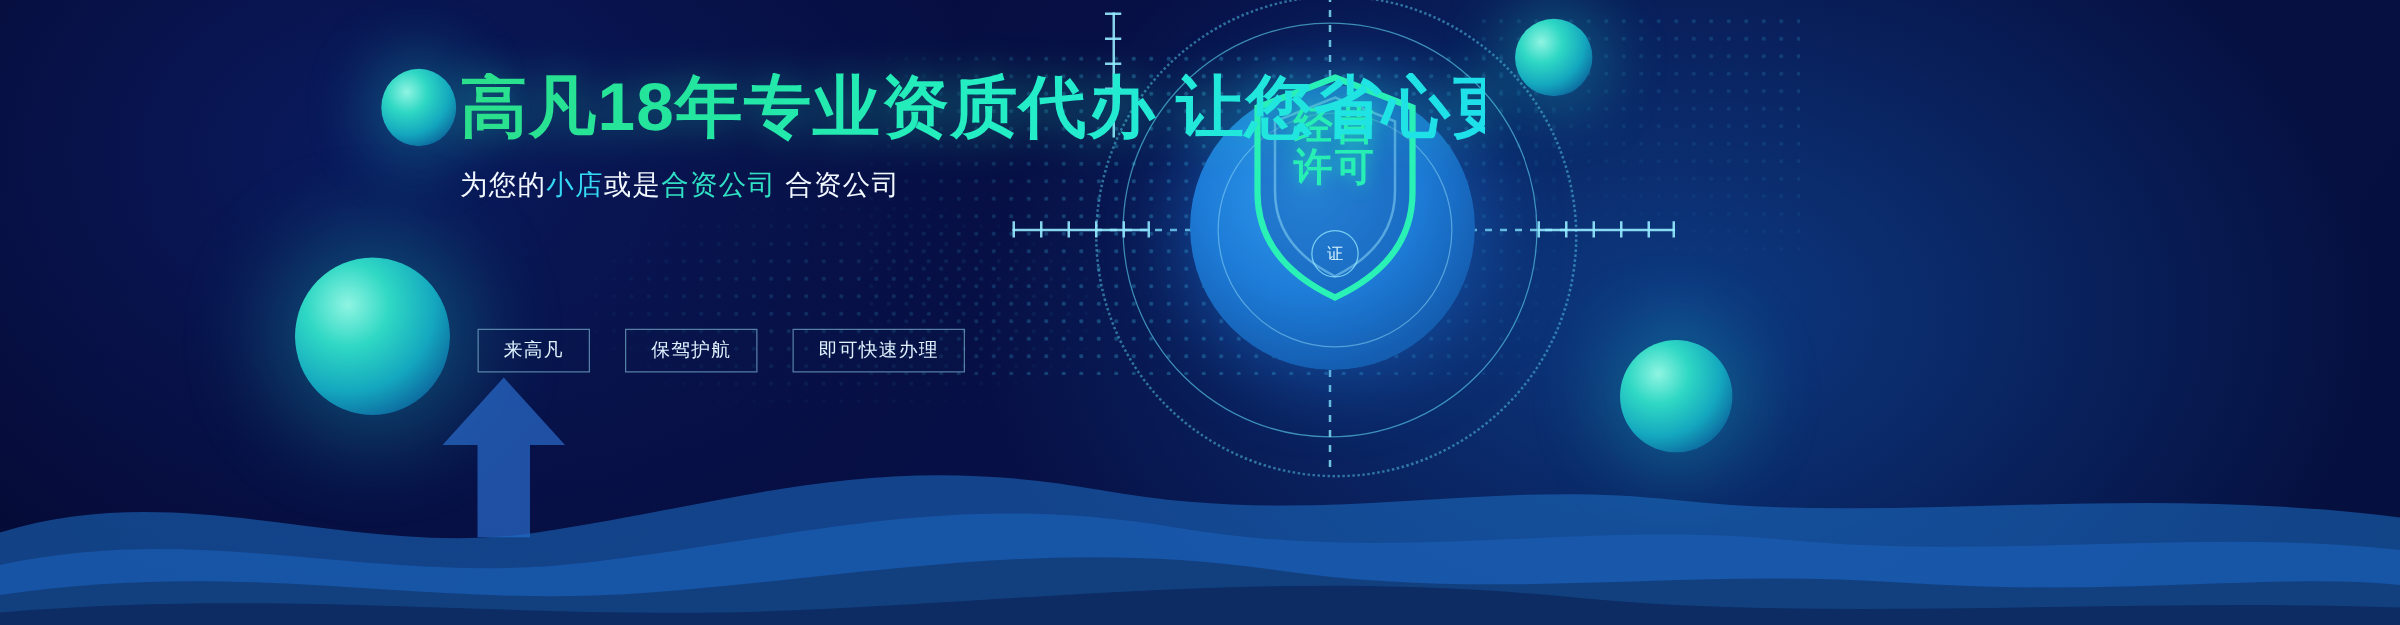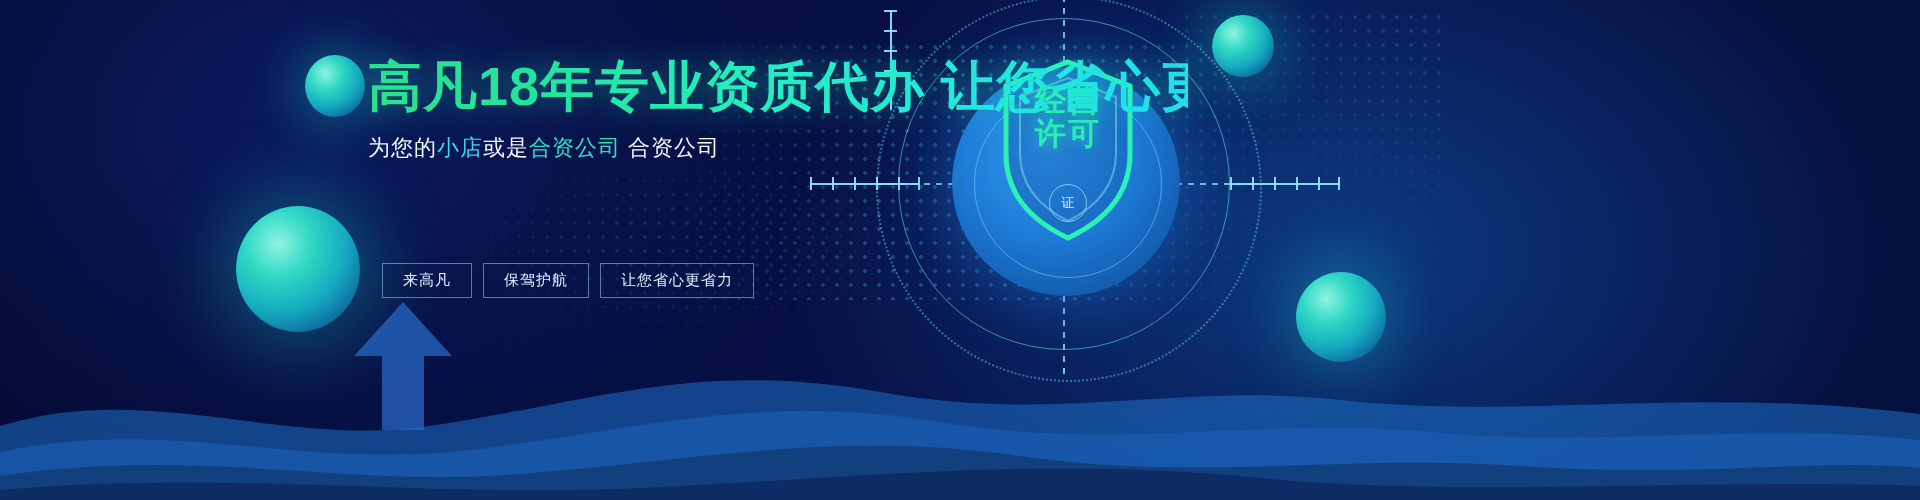--- a/index.html
+++ b/index.html
@@ -79,21 +79,21 @@
     background:linear-gradient(95deg,#1fe4f0 0%,#1fe8dc 30%,#22edb8 62%,#2ae08e 100%);
     -webkit-background-clip:text;background-clip:text;color:transparent;
     filter:drop-shadow(0 0 16px rgba(30,230,200,.45));white-space:nowrap;}
   #subline{margin-top:18px;font-size:22px;letter-spacing:1px;white-space:nowrap;}
   #subline span{font-size:22px;}
   .s-white{color:#f2f8ff;}
   .s-cyan{color:#35dbf5;}
   .s-teal{color:#2fe0c4;}
 
   
-  #pills{position:absolute;left:382px;top:263px;display:flex;gap:11px;}
+  #pills{position:absolute;left:382px;top:263px;display:flex;gap:28px;}
   .pill{border:1px solid rgba(150,215,240,.55);color:#dff2ff;font-size:15px;
     padding:7px 20px;letter-spacing:1px;white-space:nowrap;background:rgba(10,30,80,.18);}
 
   
   #arrow{position:absolute;left:348px;top:300px;width:110px;height:130px;opacity:.9;}
 
   
   #waves{position:absolute;left:0;bottom:0;width:1920px;height:170px;}
 </style>
 </head>
@@ -164,21 +164,21 @@
   <div id="copy">
     <div id="headline-1">高凡18年专业资质代办  让您省心更省力</div>
     <div id="subline">
       <span class="s-white">为您的</span><span class="s-cyan">小店</span><span class="s-white">或是</span><span class="s-teal">合资公司</span><span class="s-white"> 合资公司</span>
     </div>
   </div>
 
   <div id="pills">
     <div class="pill">来高凡</div>
     <div class="pill">保驾护航</div>
-    <div class="pill">让您省心更省力</div>
+    <div class="pill">即可快速办理</div>
   </div>
 
   <svg id="waves" viewBox="0 0 1920 170" preserveAspectRatio="none">
     <path d="M0,96 C150,50 280,118 430,96 C600,70 700,30 880,62 C1060,94 1180,52 1340,70 C1520,90 1700,56 1920,84 L1920,170 L0,170 Z" fill="#1d6fc4" opacity=".55"></path>
     <path d="M0,122 C170,86 300,140 470,120 C640,100 760,62 940,92 C1120,122 1260,86 1430,102 C1600,118 1760,92 1920,110 L1920,170 L0,170 Z" fill="#1a5bb0" opacity=".75"></path>
     <path d="M0,146 C200,116 340,158 520,144 C700,130 840,100 1020,126 C1200,152 1340,124 1520,136 C1700,148 1820,128 1920,138 L1920,170 L0,170 Z" fill="#12407f"></path>
     <path d="M0,160 C240,140 420,168 640,158 C860,148 1040,126 1260,148 C1460,168 1700,148 1920,156 L1920,170 L0,170 Z" fill="#0c2c63"></path>
   </svg>
 
 </div>

